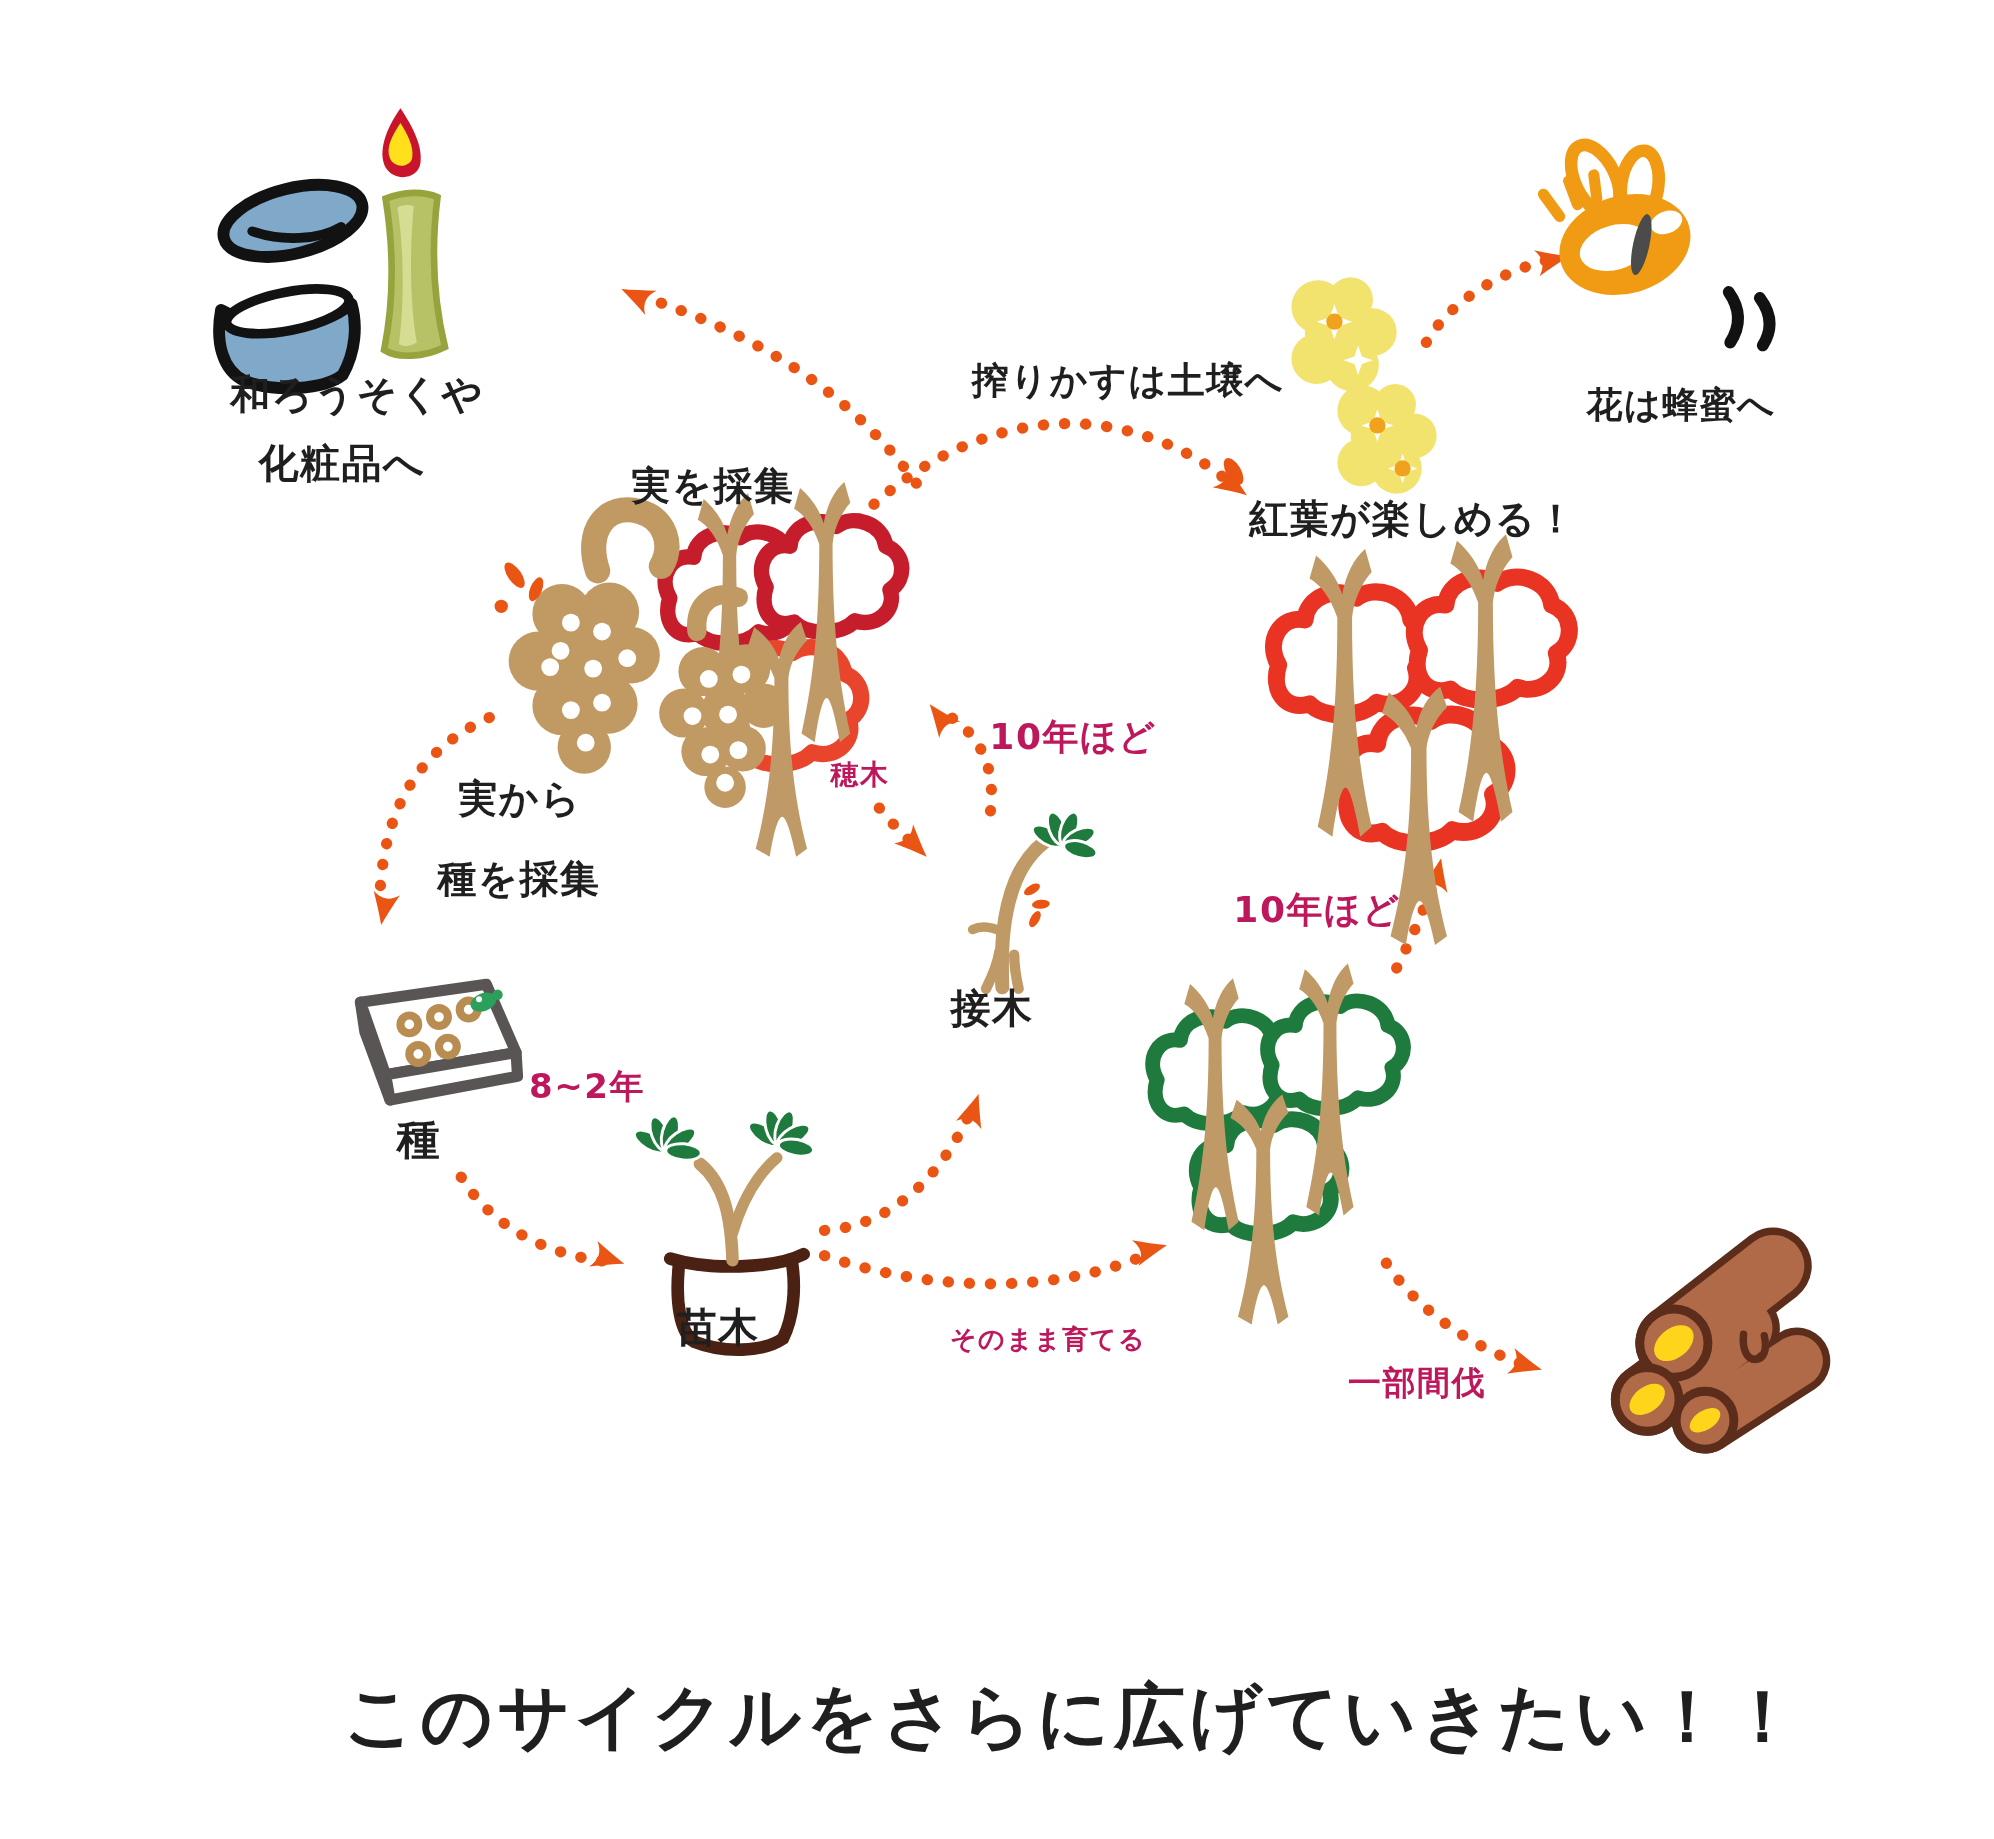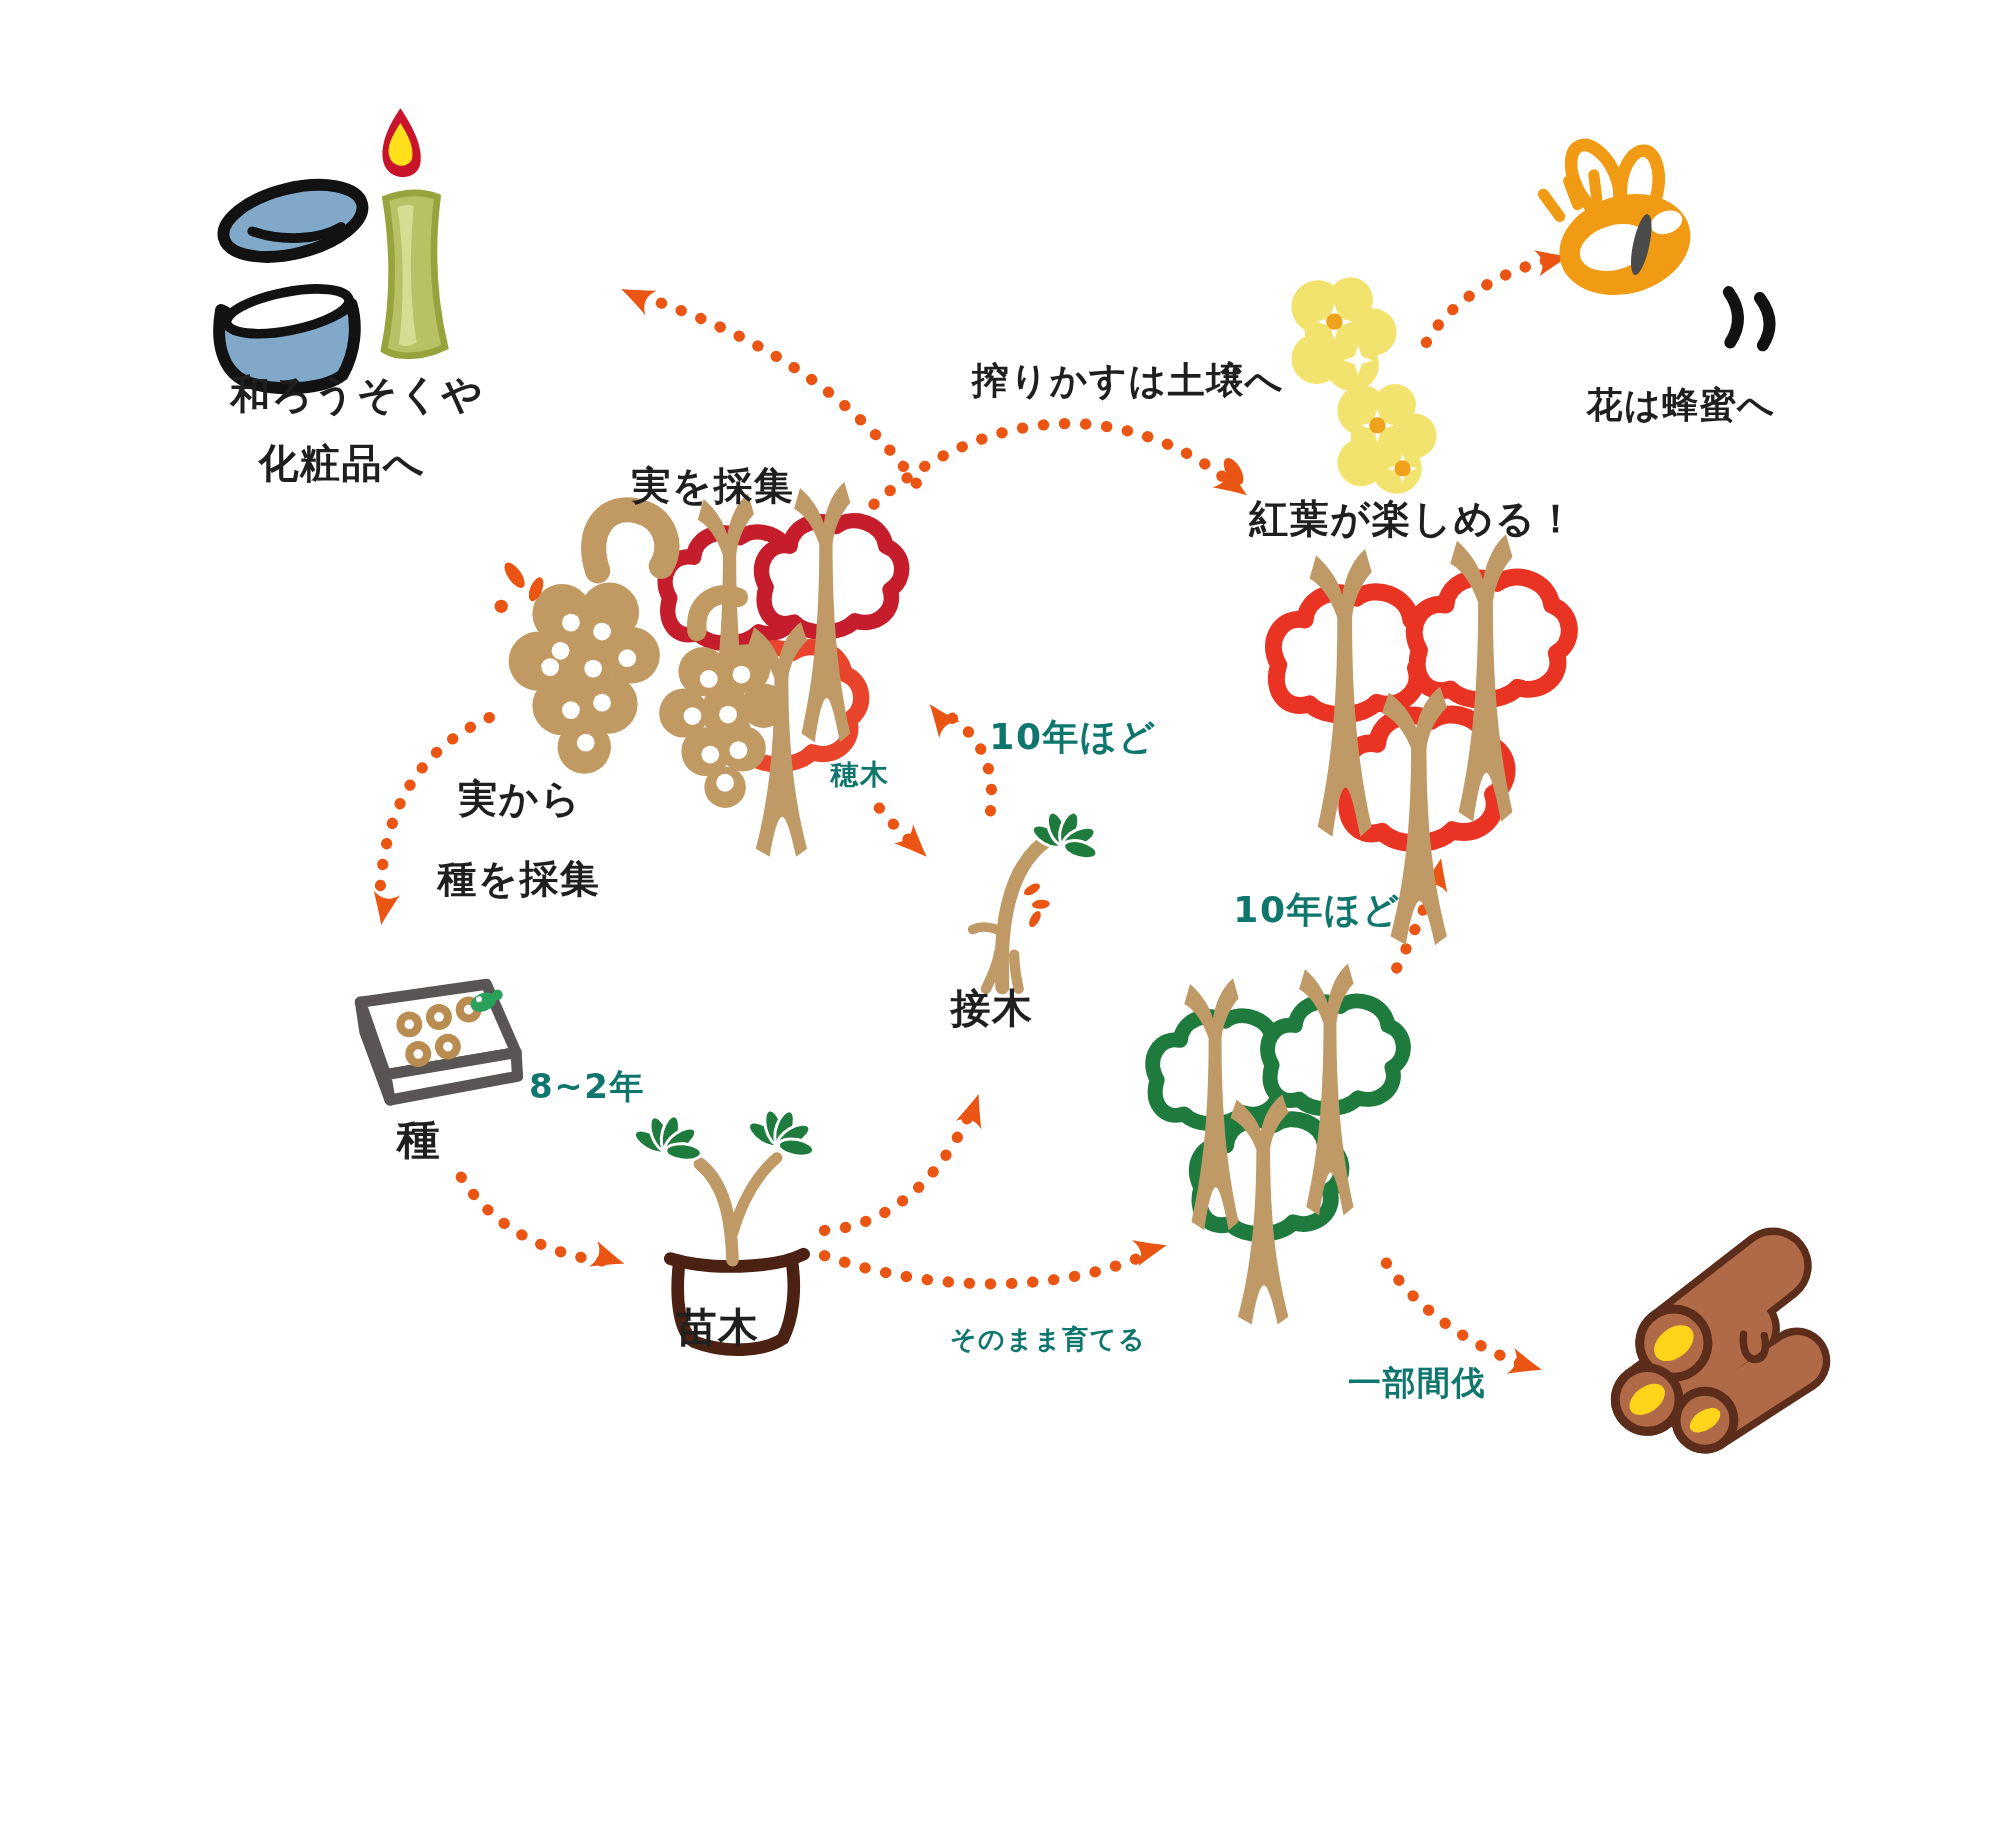--- a/index.html
+++ b/index.html
@@ -2,21 +2,21 @@
 <html style="font-size:12px"><head>
 <meta charset="utf-8">
 <style>
   html,body{margin:0;padding:0;background:#fff;}
   #stage{position:relative;width:1995px;height:1839px;background:#ffffff;overflow:hidden;
          font-family:"DejaVu Sans",sans-serif;}
   #scene{position:absolute;left:0;top:0;width:100%;height:100%;}
   .label{position:absolute;transform:translate(-50%,-50%);white-space:nowrap;
          font-weight:bold;letter-spacing:1.5px;}
   .black{color:#1f1f1f;}
-  .orange{color:#0f766e;}
+  .orange{color:#be185d;}
   .headline{letter-spacing:4.4px;}
 </style>
 </head>
 <body>
 
 <div id="stage">
   <svg id="scene" viewBox="0 0 2691 2481" xmlns="http://www.w3.org/2000/svg">
       <g>
         <path d="M 1236 652 C 1140 520 1010 448 866 400" fill="none" stroke="#ea5514" stroke-width="15" stroke-linecap="round" stroke-dasharray="0.5 28"></path>
         <path d="M 0 0 C -14 -5 -28 -11 -44 -18 C -34 -6 -34 6 -44 18 C -28 11 -14 5 0 0 Z" fill="#ea5514" transform="translate(838 390) rotate(-155)"></path>
@@ -221,14 +221,15 @@
   <div class="label black" style="left:519px;top:879px;font-size:39px">種を採集</div>
   <div class="label black" style="left:419px;top:1140px;font-size:43px">種</div>
   <div class="label orange" style="left:587px;top:1087px;font-size:34px">8~2年</div>
   <div class="label black" style="left:718px;top:1327px;font-size:40px">苗木</div>
   <div class="label black" style="left:992px;top:1008px;font-size:40px">接木</div>
   <div class="label orange" style="left:860px;top:775px;font-size:28px">穂木</div>
   <div class="label orange" style="left:1073px;top:737px;font-size:36px">10年ほど</div>
   <div class="label orange" style="left:1317px;top:910px;font-size:36px">10年ほど</div>
   <div class="label orange" style="left:1048px;top:1339px;font-size:26px">そのまま育てる</div>
   <div class="label orange" style="left:1417px;top:1383px;font-size:33px">一部間伐</div>
+  <div class="label black headline" style="left:1073px;top:1717px;font-size:71px">このサイクルをさらに広げていきたい！！</div>
 </div>
 
 
 </body></html>

